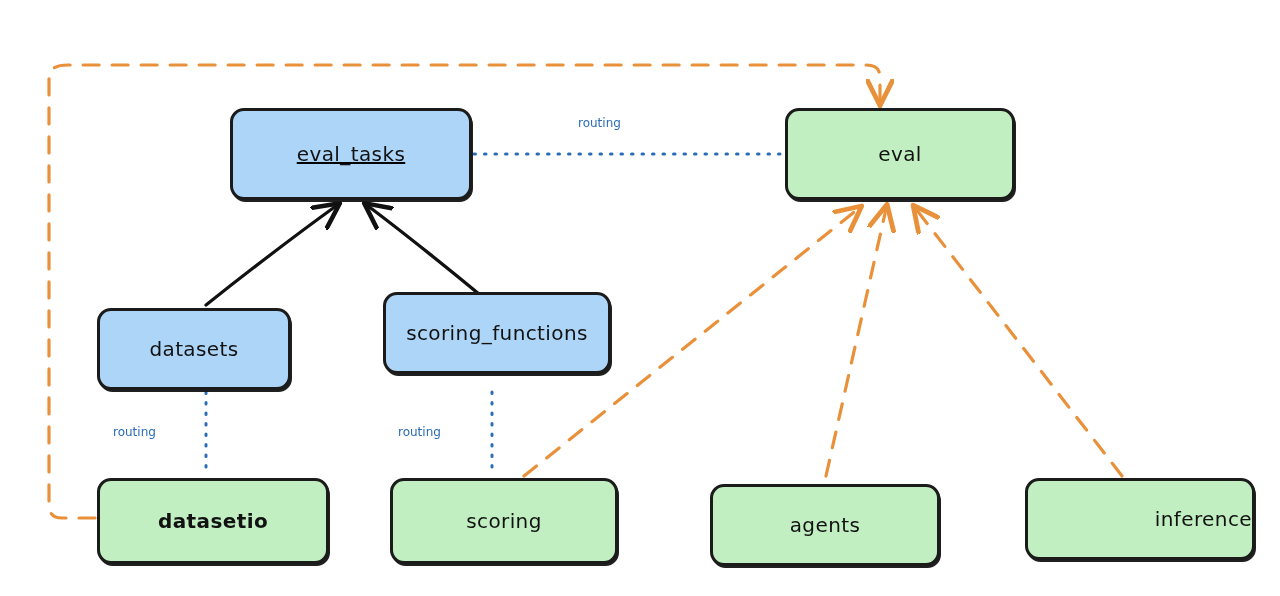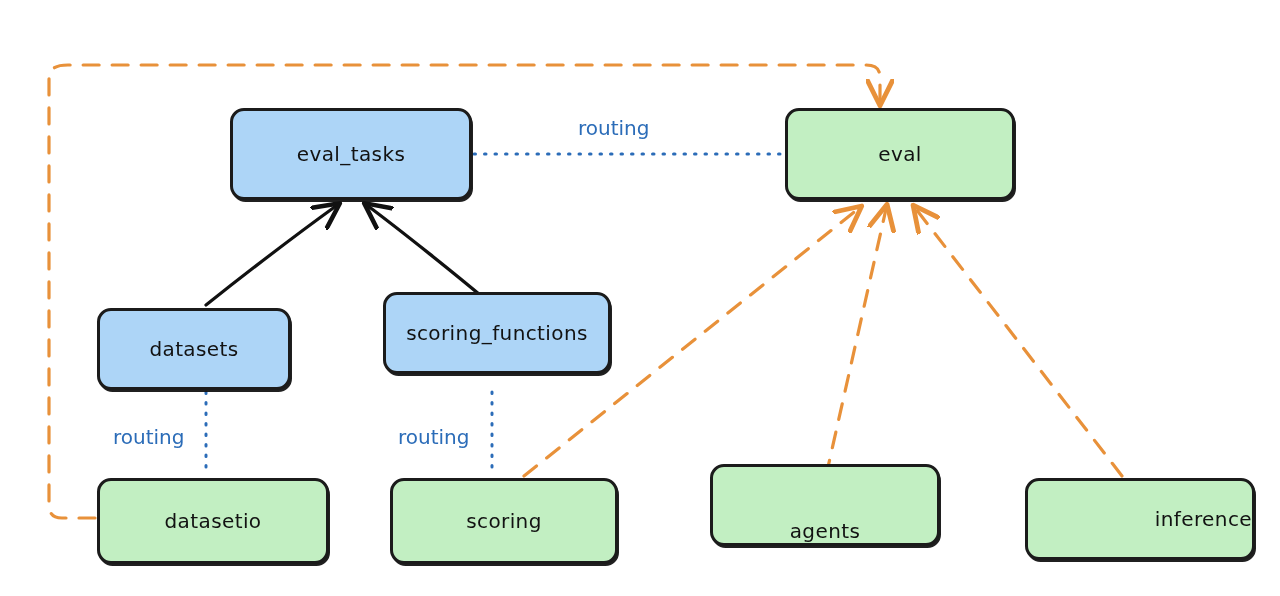--- a/index.html
+++ b/index.html
@@ -45,21 +45,21 @@
     font-family: "DejaVu Sans", sans-serif;
     font-size: 20px;
     color: #121212;
     letter-spacing: 0.4px;
     white-space: nowrap;
     user-select: none;
   }
   .edge-label {
     position: absolute;
     font-family: "DejaVu Sans", sans-serif;
-    font-size: 20px;
+    font-size: 12px;
     color: #2b6cb8;
     white-space: nowrap;
     z-index: 6;
     user-select: none;
   }
 </style>
 </head>
 <body>
 
 <div id="canvas">
@@ -106,45 +106,45 @@
 
     <g>
       <path d="M 826 476 L 886 209" fill="none" stroke="#E8913A" stroke-width="3.2" stroke-linecap="round" stroke-dasharray="16 13" marker-end="url(#arrow-orange)"></path>
     </g>
 
     <g>
       <path d="M 1122 476 L 916 209" fill="none" stroke="#E8913A" stroke-width="3.2" stroke-linecap="round" stroke-dasharray="16 13" marker-end="url(#arrow-orange)"></path>
     </g>
   </svg>
 
-  <div class="node blue" style="left:230px; top:108px; width:242px; height:92px;">
+  <div class="node blue" style="left:230px; top:108px; width:242px; height:92px;text-decoration:underline;">
     <span class="node-label">eval_tasks</span>
   </div>
 
   <div class="node green" style="left:785px; top:108px; width:230px; height:92px;">
     <span class="node-label">eval</span>
   </div>
 
   <div class="node blue" style="left:97px; top:308px; width:194px; height:82px;">
     <span class="node-label">datasets</span>
   </div>
 
   <div class="node blue" style="left:383px; top:292px; width:228px; height:82px;">
     <span class="node-label">scoring_functions</span>
   </div>
 
-  <div class="node green" style="left:97px; top:478px; width:232px; height:86px;">
+  <div class="node green" style="left:97px; top:478px; width:232px; height:86px;font-weight:bold;">
     <span class="node-label">datasetio</span>
   </div>
 
   <div class="node green" style="left:390px; top:478px; width:228px; height:86px;">
     <span class="node-label">scoring</span>
   </div>
 
-  <div class="node green" style="left:710px; top:464px; width:230px; height:82px;align-items:flex-end;">
+  <div class="node green" style="left:710px; top:484px; width:230px; height:82px;">
     <span class="node-label">agents</span>
   </div>
 
   <div class="node green" style="left:1025px; top:478px; width:230px; height:82px;justify-content:flex-end;">
     <span class="node-label">inference</span>
   </div>
 
   <div class="edge-label" style="left:578px; top:116px;">routing</div>
 
   <div class="edge-label" style="left:113px; top:425px;">routing</div>

